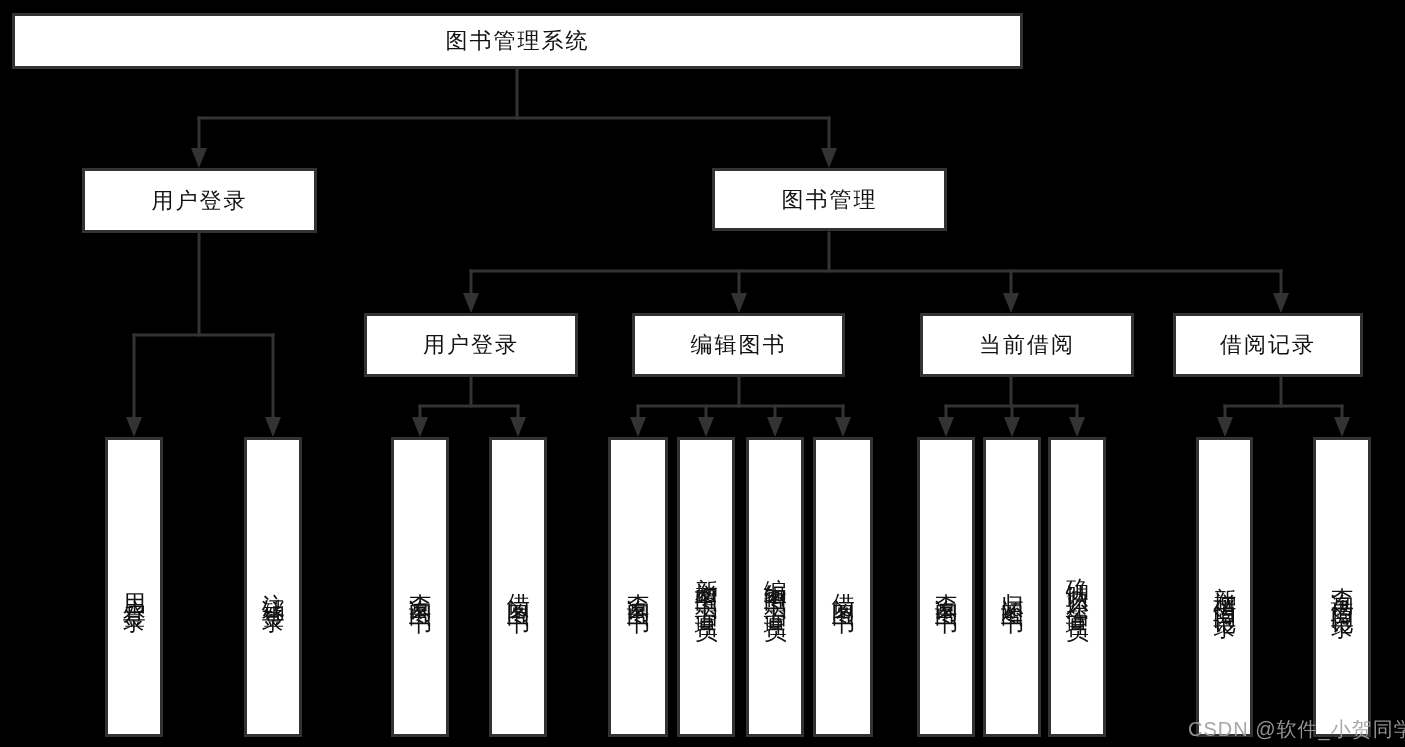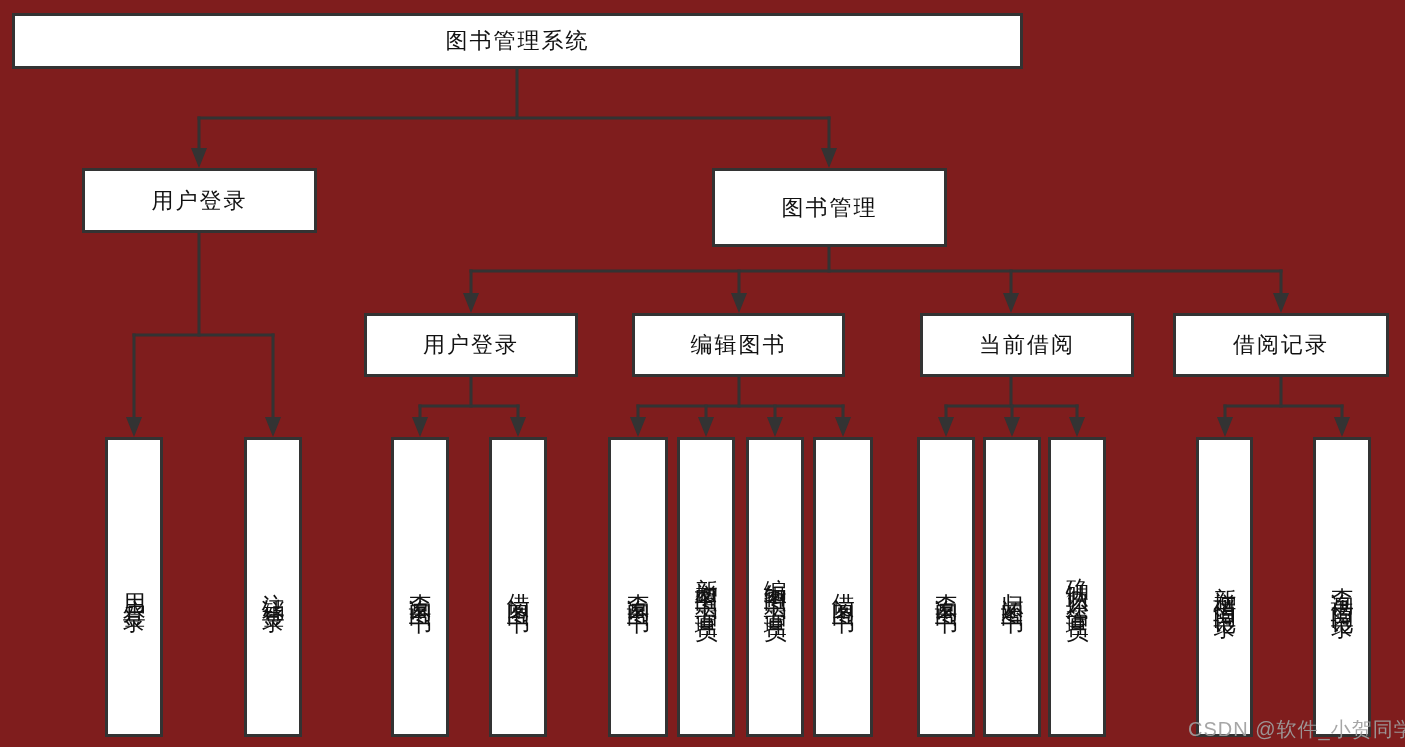--- a/index.html
+++ b/index.html
@@ -1,20 +1,20 @@
 <!DOCTYPE html>
 <html><head>
 <meta charset="utf-8">
 <style>
   html, body { margin: 0; padding: 0; background: #ffffff; }
   #canvas {
     position: relative;
     width: 1405px;
     height: 747px;
-    background: #7f1d1d;
+    background: #000000;
     font-family: "Liberation Sans", "DejaVu Sans", sans-serif;
     overflow: hidden;
   }
   #wires {
     position: absolute;
     left: 0; top: 0;
     width: 1405px; height: 747px;
     pointer-events: none;
   }
   .box {
@@ -48,26 +48,26 @@
     font-size: 23px;
     letter-spacing: 6px;
     line-height: 1.1;
     color: #111111;
     white-space: nowrap;
   }
   
   .n-root { left: 12px;  top: 13px;  width: 1011px; height: 56px; }
   
   .n-login { left: 82px;  top: 168px; width: 235px; height: 65px; }
-  .n-mgmt  { left: 712px; top: 168px; width: 235px; height: 79px; }
+  .n-mgmt  { left: 712px; top: 168px; width: 235px; height: 63px; }
   
   .n-new   { left: 364px;  top: 313px; width: 214px; height: 64px; }
   .n-bor   { left: 632px;  top: 313px; width: 213px; height: 64px; }
   .n-cur   { left: 904px;  top: 313px; width: 214px; height: 64px; margin-left: 16px; }
-  .n-rec   { left: 1173px; top: 313px; width: 216px; height: 64px; }
+  .n-rec   { left: 1173px; top: 313px; width: 190px; height: 64px; }
   
   .lf-u1 { left: 105px;  width: 58px; }
   .lf-u2 { left: 244px;  width: 58px; }
   .lf-n1 { left: 391px;  width: 58px; }
   .lf-n2 { left: 489px;  width: 58px; }
   .lf-b1 { left: 608px;  width: 60px; }
   .lf-b2 { left: 677px;  width: 58px; }
   .lf-b3 { left: 746px;  width: 58px; }
   .lf-b4 { left: 813px;  width: 60px; }
   .lf-c1 { left: 917px;  width: 58px; }

